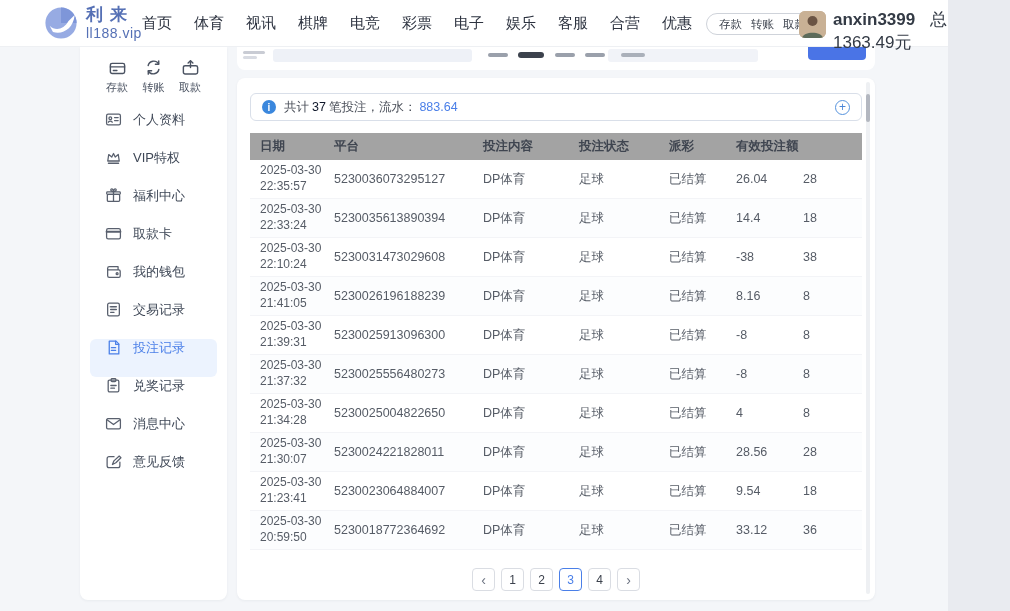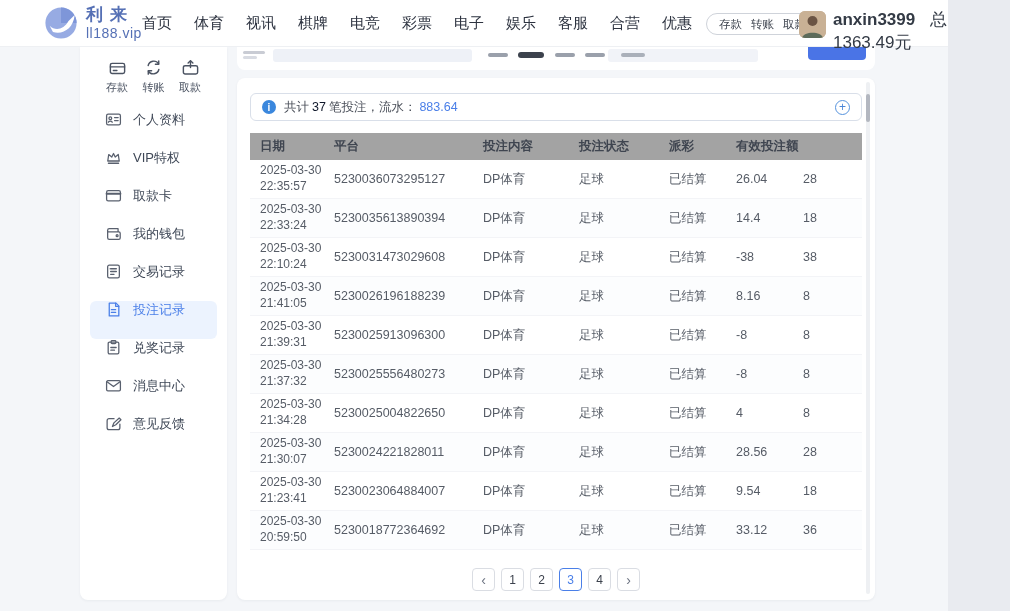--- a/index.html
+++ b/index.html
@@ -169,20 +169,29 @@
         </div>
         <div class="menu-item">
           <svg class="ic " viewBox="0 0 16 16">
             <path d="M2.6 11.3 3.5 5.2l2.9 2.4L8 4.2l1.6 3.4 2.9-2.4.9 6.1z"></path>
             <path d="M3.2 13.4h9.6"></path>
           </svg>
           <span>VIP特权</span>
         </div>
         <div class="menu-item">
           <svg class="ic " viewBox="0 0 16 16">
+            <rect x="2.2" y="7" width="11.6" height="6.5" rx="1"></rect>
+            <rect x="1.6" y="4.6" width="12.8" height="2.4" rx=".8"></rect>
+            <path d="M8 4.6v8.9"></path>
+            <path d="M8 4.4C6.2 4.4 4.8 3 5.7 2s2.3.5 2.3 2.4C8 2.5 9.4 1 10.3 2s-.5 2.4-2.3 2.4"></path>
+          </svg>
+          <span>福利中心</span>
+        </div>
+        <div class="menu-item">
+          <svg class="ic " viewBox="0 0 16 16">
             <rect x="1.5" y="3.5" width="13" height="9.5" rx="1.5"></rect>
             <path d="M1.5 6.3h13" stroke-width="1.8"></path>
           </svg>
           <span>取款卡</span>
         </div>
         <div class="menu-item">
           <svg class="ic " viewBox="0 0 16 16">
             <path d="M2.5 5v7A1.5 1.5 0 0 0 4 13.5h9a1.3 1.3 0 0 0 1.3-1.3V7.8A1.3 1.3 0 0 0 13 6.5H3.6A1.1 1.1 0 0 1 2.5 5 1.5 1.5 0 0 1 4 3.5h8.3v3"></path>
             <circle cx="11.4" cy="10" r=".9"></circle>
           </svg>

